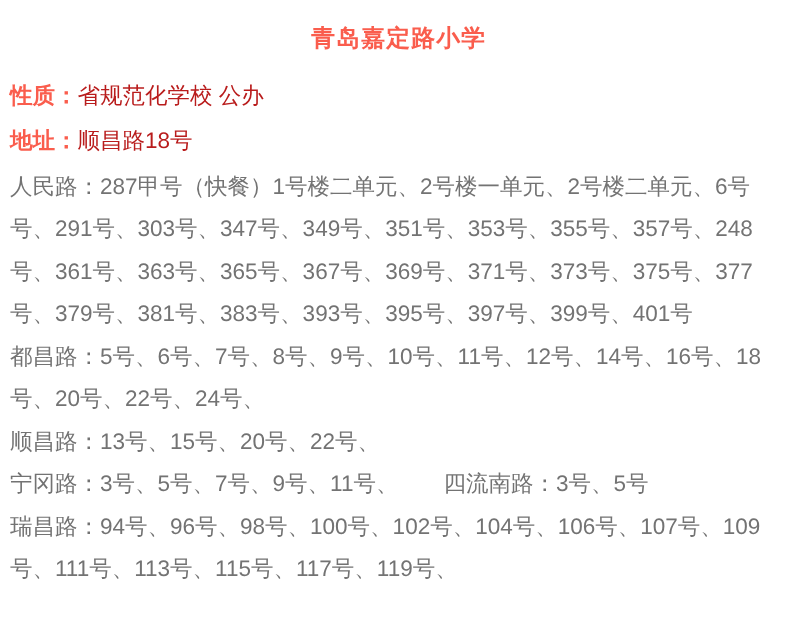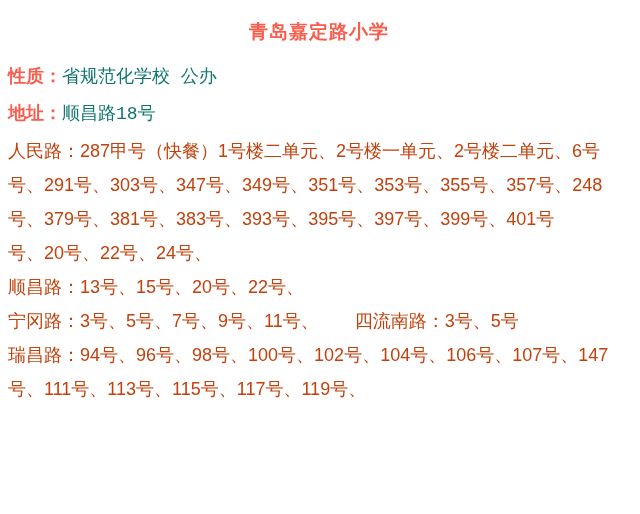--- a/index.html
+++ b/index.html
@@ -40,51 +40,52 @@
     font-size: 18px;
     color: #333333;
     white-space: nowrap;
   }
   .field .label {
     color: #fa5d4d;
     font-weight: bold;
     text-align: right;
   }
   .field .value {
-    color: #0f766e;
+    color: #b91c1c;
     font-weight: normal;
-    font-family: Liberation Mono, monospace;
   }
   .district-body {
     margin-top: 2px;
   }
   .district-line {
     margin: 0;
     line-height: 34px;
     font-size: 18px;
-    color: #c2410c;
+    color: #737373;
     white-space: nowrap;
   }
 </style>
 </head>
 <body>
 
 <div class="doc">
 
   <h1 class="doc-title">青岛嘉定路小学</h1>
 
   <div class="fields">
     <p class="field"><span class="label">性质：</span><span class="value">省规范化学校 公办</span></p>
     <p class="field"><span class="label">地址：</span><span class="value">顺昌路18号</span></p>
   </div>
 
   <div class="district-body">
     <p class="district-line">人民路：287甲号（快餐）1号楼二单元、2号楼一单元、2号楼二单元、6号</p>
     <p class="district-line">号、291号、303号、347号、349号、351号、353号、355号、357号、248</p>
+    <p class="district-line">号、361号、363号、365号、367号、369号、371号、373号、375号、377</p>
     <p class="district-line">号、379号、381号、383号、393号、395号、397号、399号、401号</p>
+    <p class="district-line">都昌路：5号、6号、7号、8号、9号、10号、11号、12号、14号、16号、18</p>
     <p class="district-line">号、20号、22号、24号、</p>
     <p class="district-line">顺昌路：13号、15号、20号、22号、</p>
     <p class="district-line">宁冈路：3号、5号、7号、9号、11号、　　四流南路：3号、5号</p>
-    <p class="district-line">瑞昌路：94号、96号、98号、100号、102号、104号、106号、107号、147</p>
+    <p class="district-line">瑞昌路：94号、96号、98号、100号、102号、104号、106号、107号、109</p>
     <p class="district-line">号、111号、113号、115号、117号、119号、</p>
   </div>
 
 </div>
 
 </body></html>

